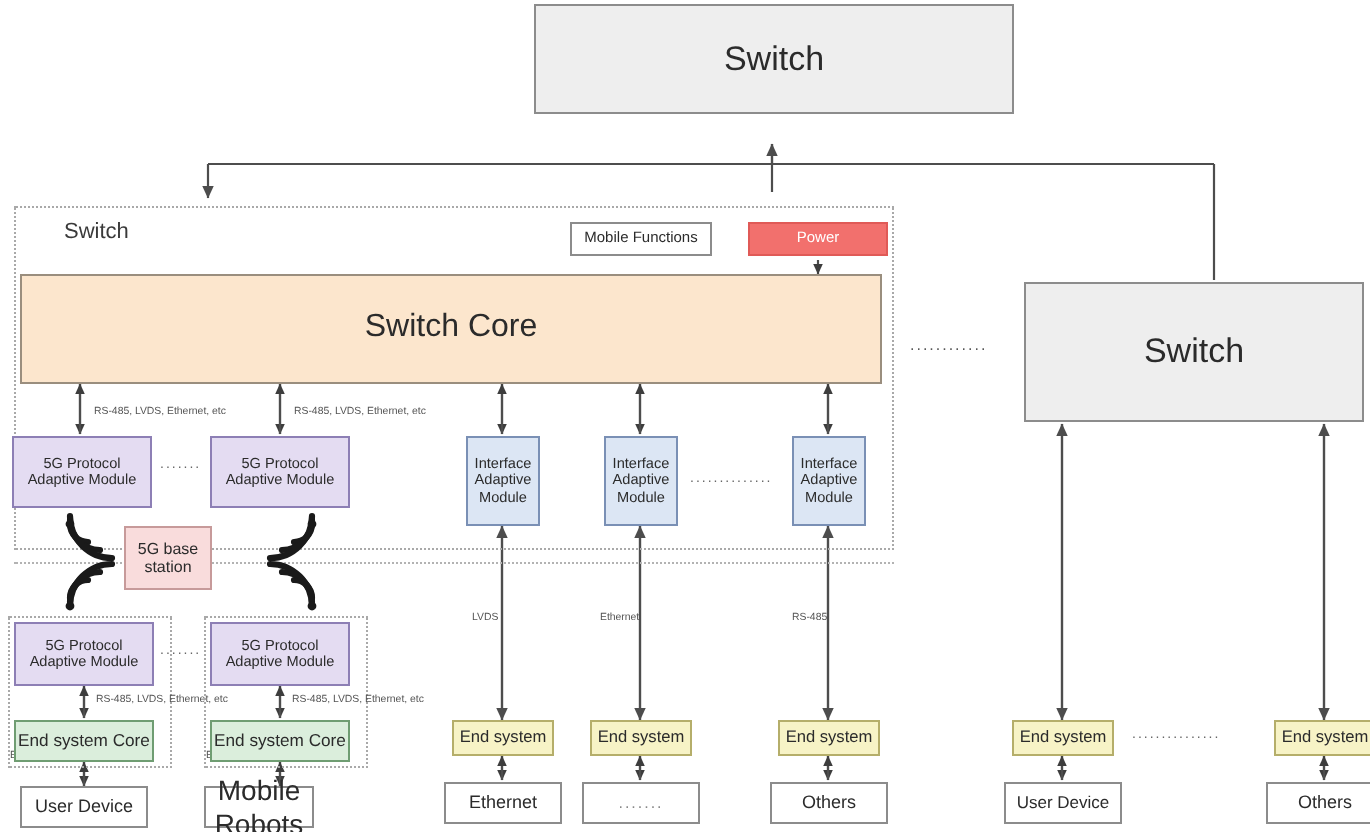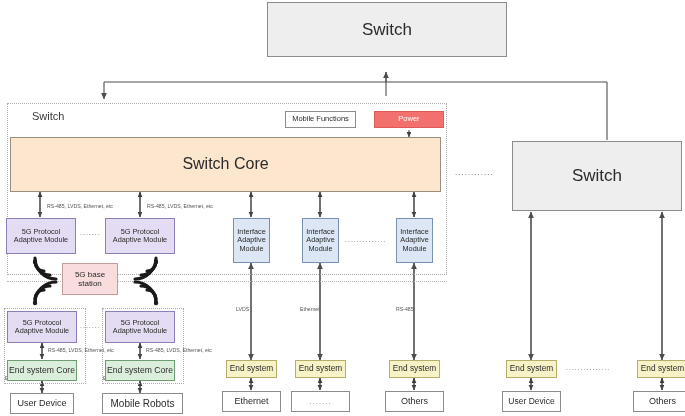--- a/index.html
+++ b/index.html
@@ -141,21 +141,21 @@
 <div class="box" style="left:396px;top:218px;width:37px;height:45px;background:#dce6f4;border:1px solid #7a90b5;font-size:7.3px;padding:0 2px;">
   <span>Interface Adaptive Module</span>
 </div>
 <div class="lbl" style="left:345px;top:236px;font-size:7px;letter-spacing:1px;color:#666;">..............</div>
 
 <div class="lbl tiny" style="left:236px;top:306px;">LVDS</div>
 <div class="lbl tiny" style="left:300px;top:306px;">Ethernet</div>
 <div class="lbl tiny" style="left:396px;top:306px;">RS-485</div>
 
 <div class="abs" style="left:7px;top:281px;width:440px;height:0;border-top:1px dotted #b3b3b3;"></div>
-<div class="box" style="left:62px;top:263px;width:56px;height:32px;background:#f9dcdc;border:1px solid #c79a9a;font-size:8px;">
+<div class="box" style="left:62px;top:263px;width:44px;height:32px;background:#f9dcdc;border:1px solid #c79a9a;font-size:8px;">
   <span>5G base station</span>
 </div>
 
 <svg class="ov">
   <g fill="none" stroke="#1a1a1a" stroke-width="3.1" stroke-linecap="round">
     <path d="M44,290 a9,9 0 0 0 -9,9"></path>
     <path d="M50,286 a15,15 0 0 0 -15,15"></path>
     <path d="M56,282 a21,21 0 0 0 -21,21"></path>
     <path d="M147,290 a9,9 0 0 1 9,9"></path>
     <path d="M141,286 a15,15 0 0 1 15,15"></path>
@@ -180,21 +180,21 @@
 
 <div class="abs dotted-cont" style="left:102px;top:308px;width:82px;height:76px;"></div>
 <div class="lbl tiny" style="left:103px;top:375px;">End System</div>
 <div class="box" style="left:105px;top:311px;width:70px;height:32px;background:#e4dcf2;border:1px solid #8d7fb5;font-size:7.3px;padding:0 2px;">
   <span>5G Protocol Adaptive Module</span>
 </div>
 <div class="lbl tiny" style="left:146px;top:347px;">RS-485, LVDS, Ethernet, etc</div>
 <div class="box" style="left:105px;top:360px;width:70px;height:21px;background:#dbeedc;border:1px solid #6f9d72;font-size:8.6px;">
   <span>End system Core</span>
 </div>
-<div class="box solid" style="left:102px;top:393px;width:81px;height:21px;font-size:10px;">
+<div class="box solid" style="left:102px;top:393px;width:55px;height:21px;font-size:14px;">
   <span>Mobile Robots</span>
 </div>
 
 <div class="lbl" style="left:80px;top:322px;font-size:7px;letter-spacing:1px;color:#666;">.......</div>
 
 <div class="box" style="left:226px;top:360px;width:51px;height:18px;background:#f7f3c6;border:1px solid #b5ae6a;font-size:8.3px;">
   <span>End system</span>
 </div>
 <div class="box solid" style="left:222px;top:391px;width:59px;height:21px;font-size:9px;">
   <span>Ethernet</span>

